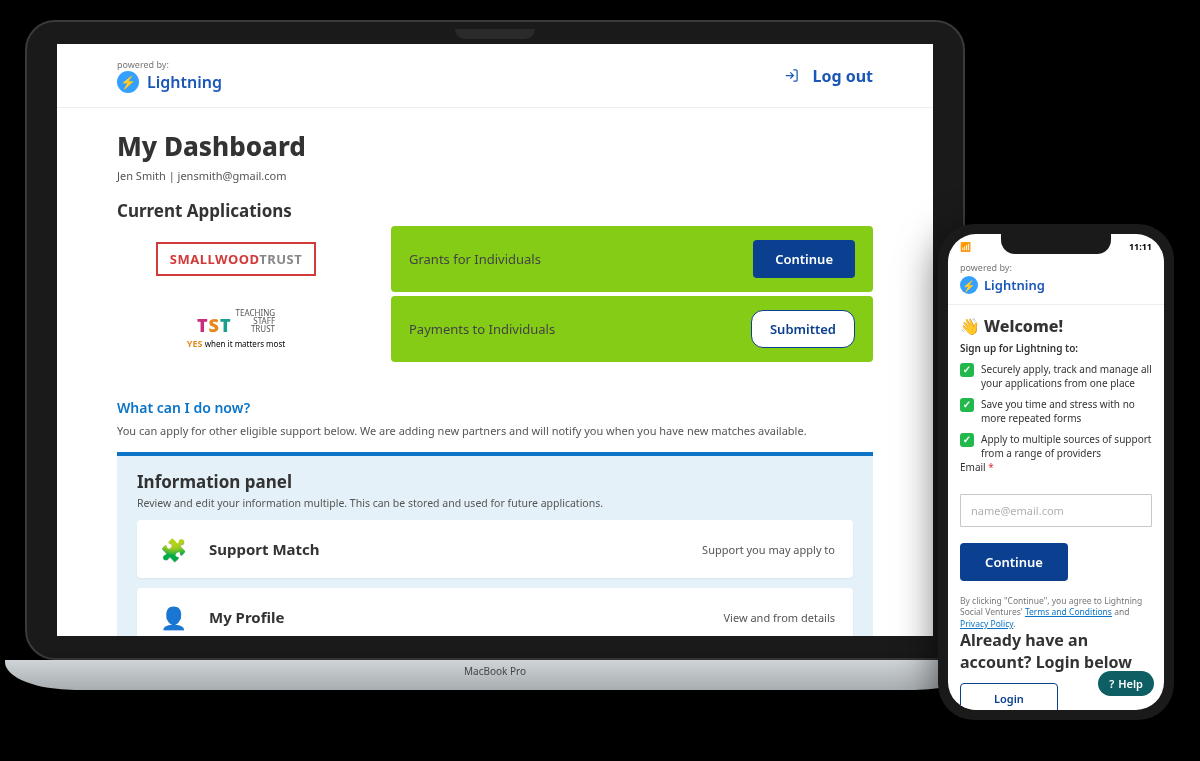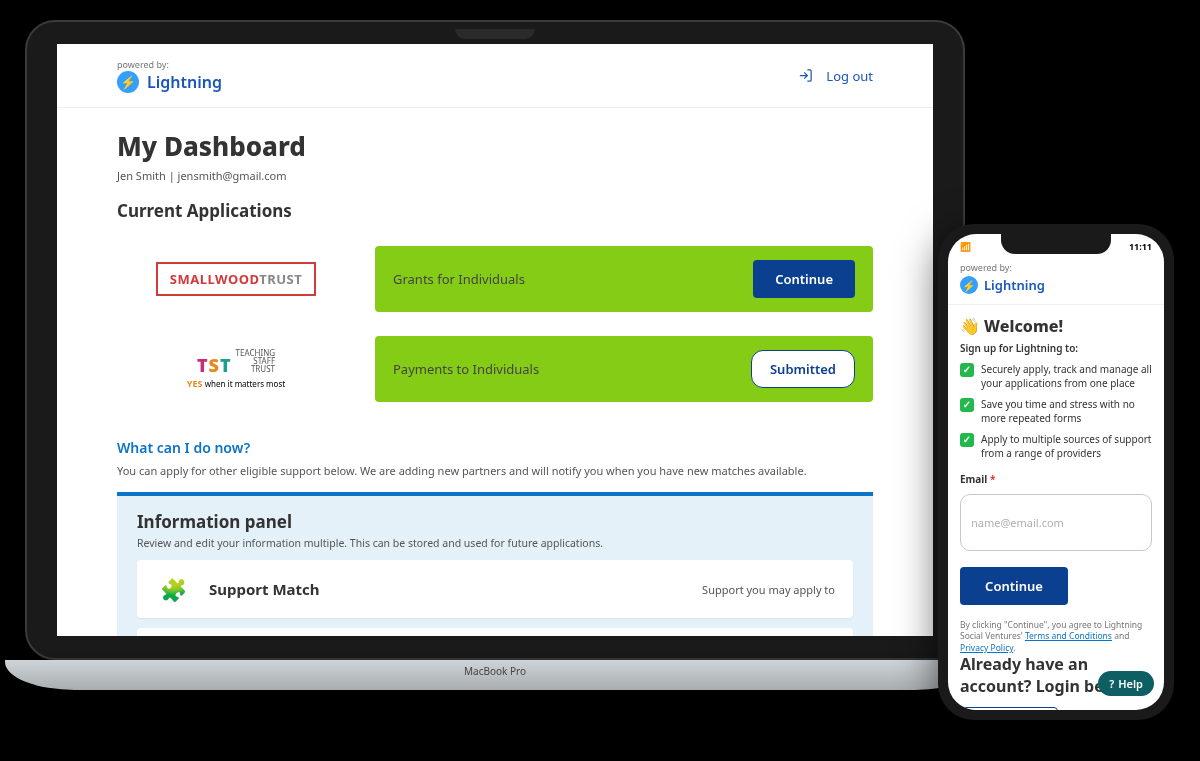--- a/index.html
+++ b/index.html
@@ -10,27 +10,27 @@
 .notch{position:absolute;top:7px;left:50%;transform:translateX(-50%);width:80px;height:10px;background:#2a2a2a;border-radius:0 0 10px 10px}
 .screen{background:#fff;height:100%;width:100%;overflow:hidden}
 .base{height:30px;background:linear-gradient(#cfd4d8,#a8adb0);border-radius:0 0 70px 70px/0 0 28px 28px;width:980px;margin-left:-20px;position:relative;box-shadow:0 4px 12px rgba(0,0,0,.6)}
 .base-txt{position:absolute;top:4px;left:50%;transform:translateX(-50%);font-size:10px;color:#444}
 
 .d-header{display:flex;justify-content:space-between;align-items:center;padding:14px 60px;border-bottom:1px solid#eee}
 .powered{font-size:9px;color:#777}
 .brand{display:flex;align-items:center;gap:8px}
 .bolt-icon{width:22px;height:22px;border-radius:50%;background:#33a0ff;display:flex;align-items:center;justify-content:center;color:#fff;font-size:13px}
 .brand-txt{color:#1a57b9;font-weight:600}
-.logout{display:flex;align-items:center;gap:13px;color:#1a57b9;font-size:13px;font-weight:400;cursor:pointer}
+.logout{display:flex;align-items:center;gap:13px;color:#1a57b9;font-size:16px;font-weight:700;cursor:pointer}
 .logout svg{stroke:#1a57b9}
 .d-body{padding:20px 60px}
 .title{font-size:26px;font-weight:800;color:#333}
 .sub{font-size:11px;color:#555;margin-top:4px}
 .sect{font-size:17px;font-weight:700;margin-top:16px;color:#333}
-.app-row{display:flex;gap:20px;align-items:center;margin-top:24px}
+.app-row{display:flex;gap:36px;align-items:center;margin-top:4px}
 .app-logo{width:238px;display:flex;justify-content:center}
 .sw-logo{border:2px solid#d13a3a;padding:6px 12px;font-weight:700;font-size:13px;letter-spacing:.5px}
 .sw-logo .red{color:#d13a3a}
 .sw-logo .grey{color:#888}
 .tst{text-align:center;font-size:9px}
 .tst-main{font-weight:900;font-size:18px;letter-spacing:1px}
 .tst-main .t1{color:#c62d7c}.tst-main .s{color:#e68a1f}.tst-main .t2{color:#1aa08a}
 .tst-caption{color:#555;font-size:8px;margin-left:4px;display:inline-block;text-align:right;line-height:1}
 .tst-yes{color:#e68a1f;font-weight:700}
 .app-card{flex:1;background:#84cc16;border-radius:4px;display:flex;justify-content:space-between;align-items:center;padding:14px 18px;font-size:13px;color:#444}
@@ -52,23 +52,23 @@
 .p-status{display:flex;justify-content:space-between;padding:6px 12px 2px;font-size:9px;font-weight:700}
 .p-header{padding:6px 12px 10px;border-bottom:1px solid#eee}
 .p-brand{display:flex;align-items:center;gap:6px;margin-top:2px}
 .p-brand .bolt-icon{width:18px;height:18px;font-size:11px}
 .p-brand-txt{color:#1a57b9;font-weight:600;font-size:13px}
 .p-body{padding:10px 12px;font-size:10.5px;color:#333}
 .welcome{font-size:16px;font-weight:800}
 .p-sub{font-size:10px;color:#333;margin-top:4px;font-weight:600}
 .bul{display:flex;gap:7px;margin-top:8px;font-size:10px;line-height:1.35}
 .chk{width:14px;height:14px;border-radius:3px;background:#22b84c;color:#fff;display:flex;align-items:center;justify-content:center;font-size:10px;flex-shrink:0;font-weight:900}
-.lbl{font-size:10px;font-weight:700;margin-top:12px}
+.lbl{font-size:10px;font-weight:400;}
 .req{color:#d33}
-.inp{width:100%;border:1px solid#c8c8c8;padding:20px 10px;border-radius:10px;margin-top:8px;font-size:11px}
+.inp{width:100%;border:1px solid#c8c8c8;padding:8px 10px;border-radius:1px;margin-top:20px;font-size:11px}
 .inp::placeholder{color:#b0b0b0}
 .p-continue{width:108px;margin-top:16px;padding:10px 0}
 .legal{font-size:8.5px;color:#777;margin-top:14px;line-height:1.35}
 .legal a{color:#0b74c7;text-decoration:underline}
 .already{font-size:16px;font-weight:700;margin-top:0}
 .login-btn{border:1.5px solid#0b3f8f;color:#0b3f8f;background:#fff;padding:7px 33px;border-radius:4px;font-weight:600;font-size:11px;margin-top:10px;cursor:pointer}
 .help{position:absolute;right:10px;bottom:14px;background:#0d5f63;color:#fff;border-radius:16px;padding:5px 11px;font-size:11px;font-weight:600;display:flex;align-items:center;gap:4px;cursor:pointer}
 </style>
 </head>
 <body>

